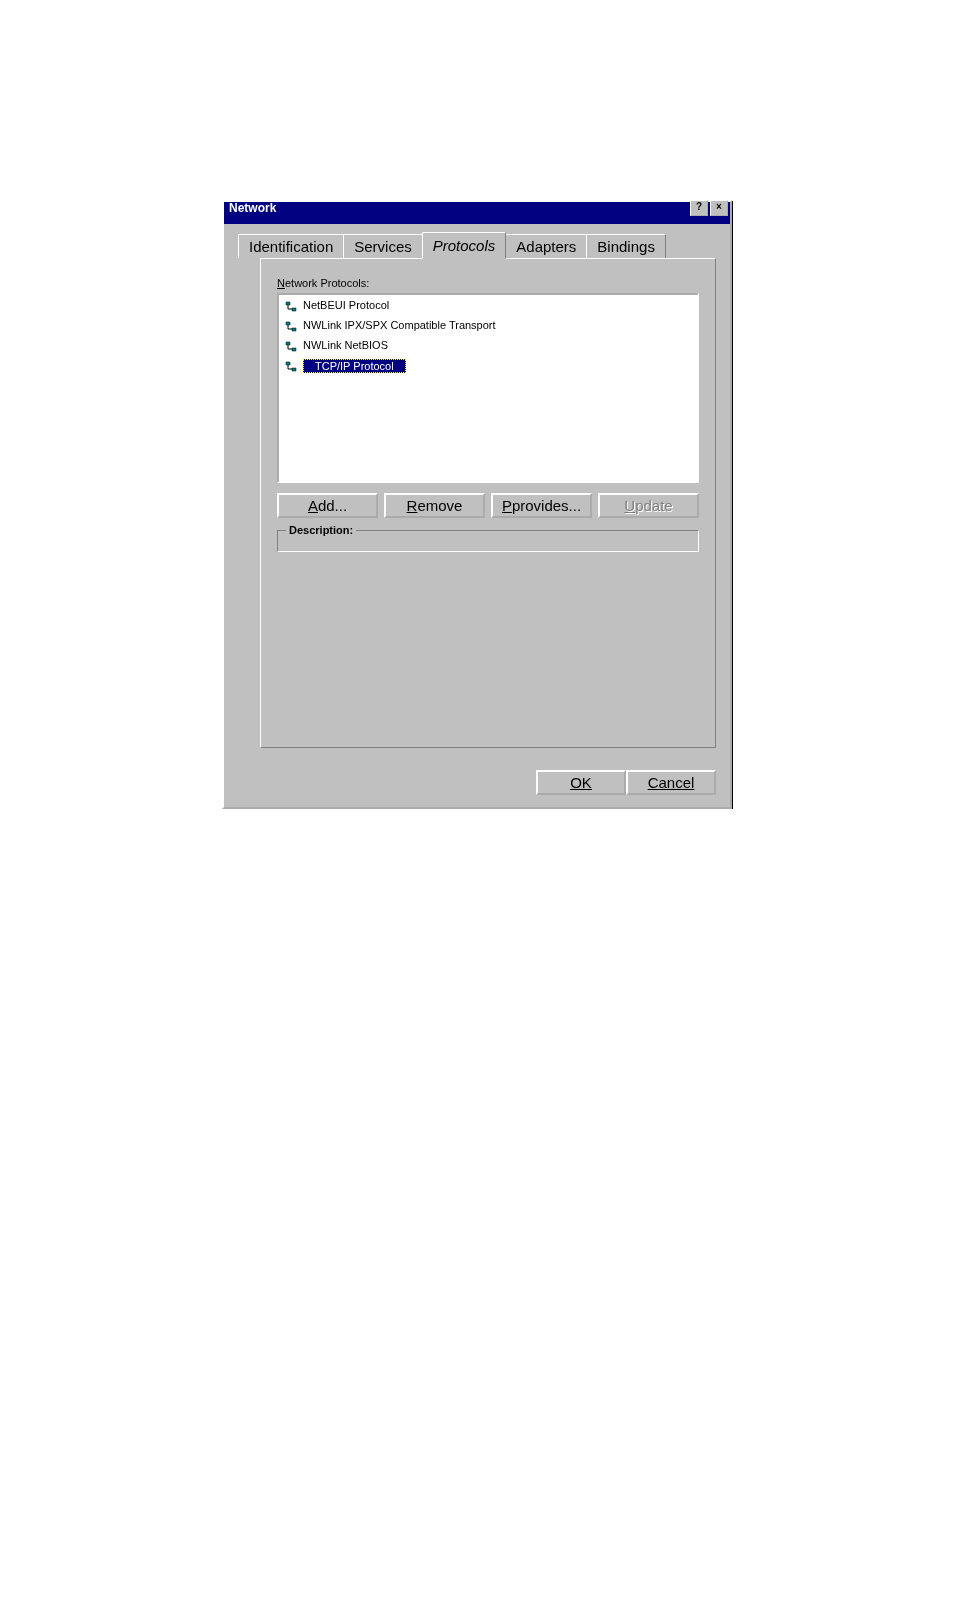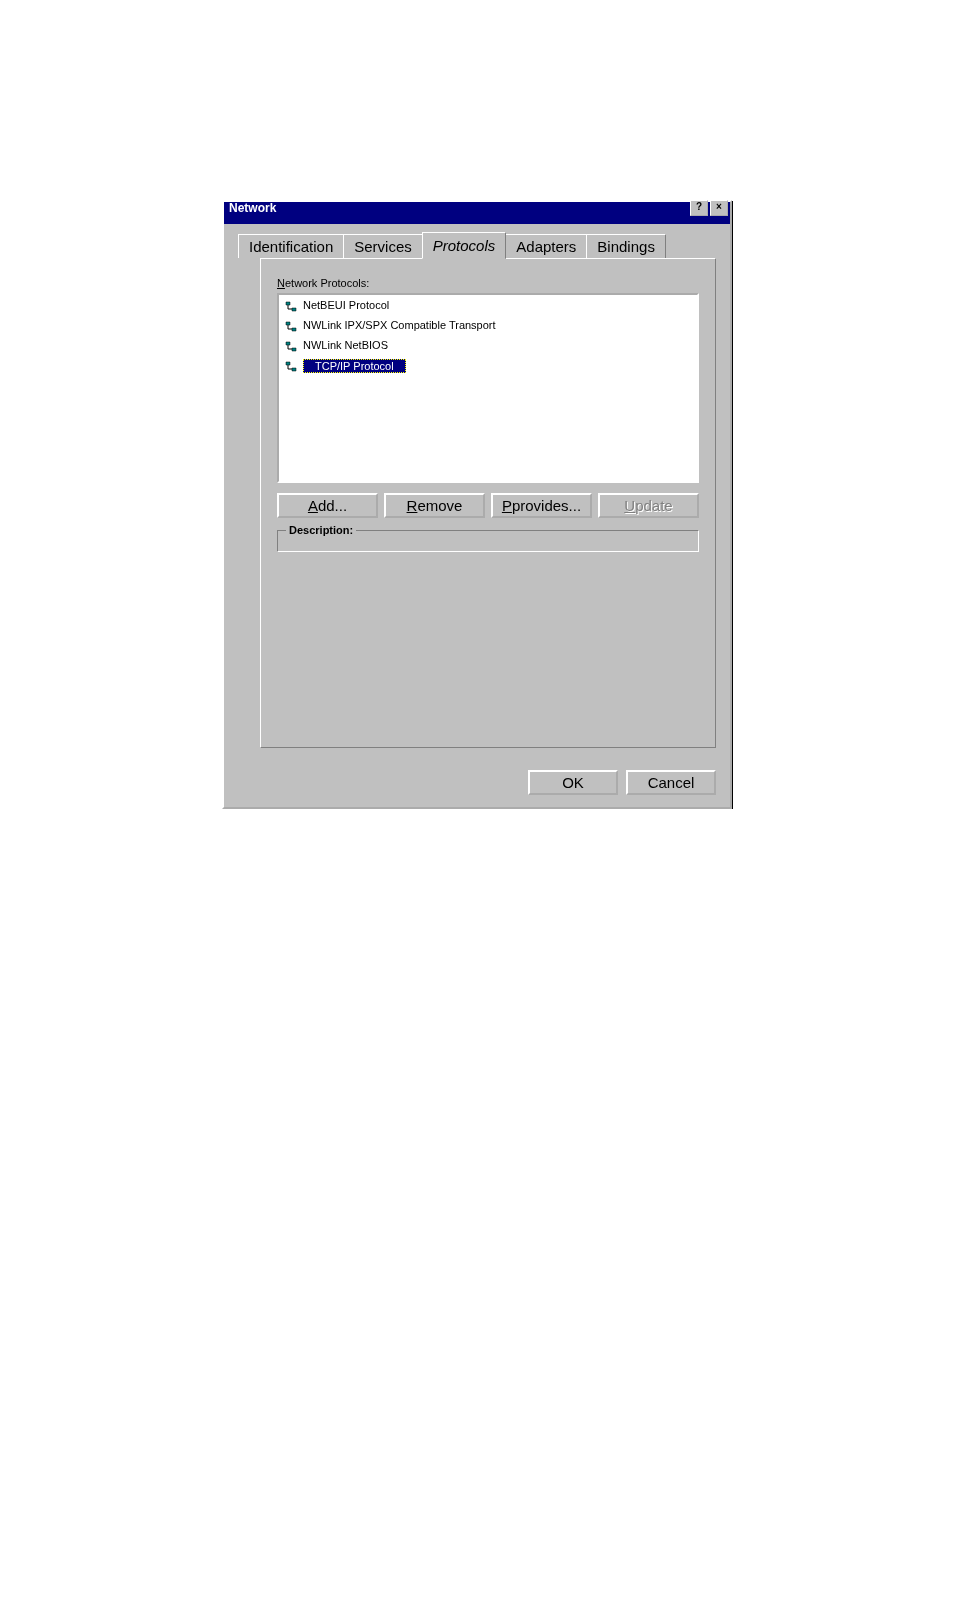--- a/index.html
+++ b/index.html
@@ -161,22 +161,22 @@
       font-weight: bold;
     }
     .description-text {
       font-size: 11px;
       line-height: 1.35;
       min-height: 70px;
     }
     .dialog-footer {
       display: flex;
       justify-content: flex-end;
-      gap: 8px;
       padding: 8px 14px 12px 14px;
+      text-decoration: underline;
     }
     .dialog-footer .btn {
       flex: 0 0 90px;
       width: 90px;
     }
     .u { text-decoration: underline; }
   </style>
 </head>
 <body>
 

